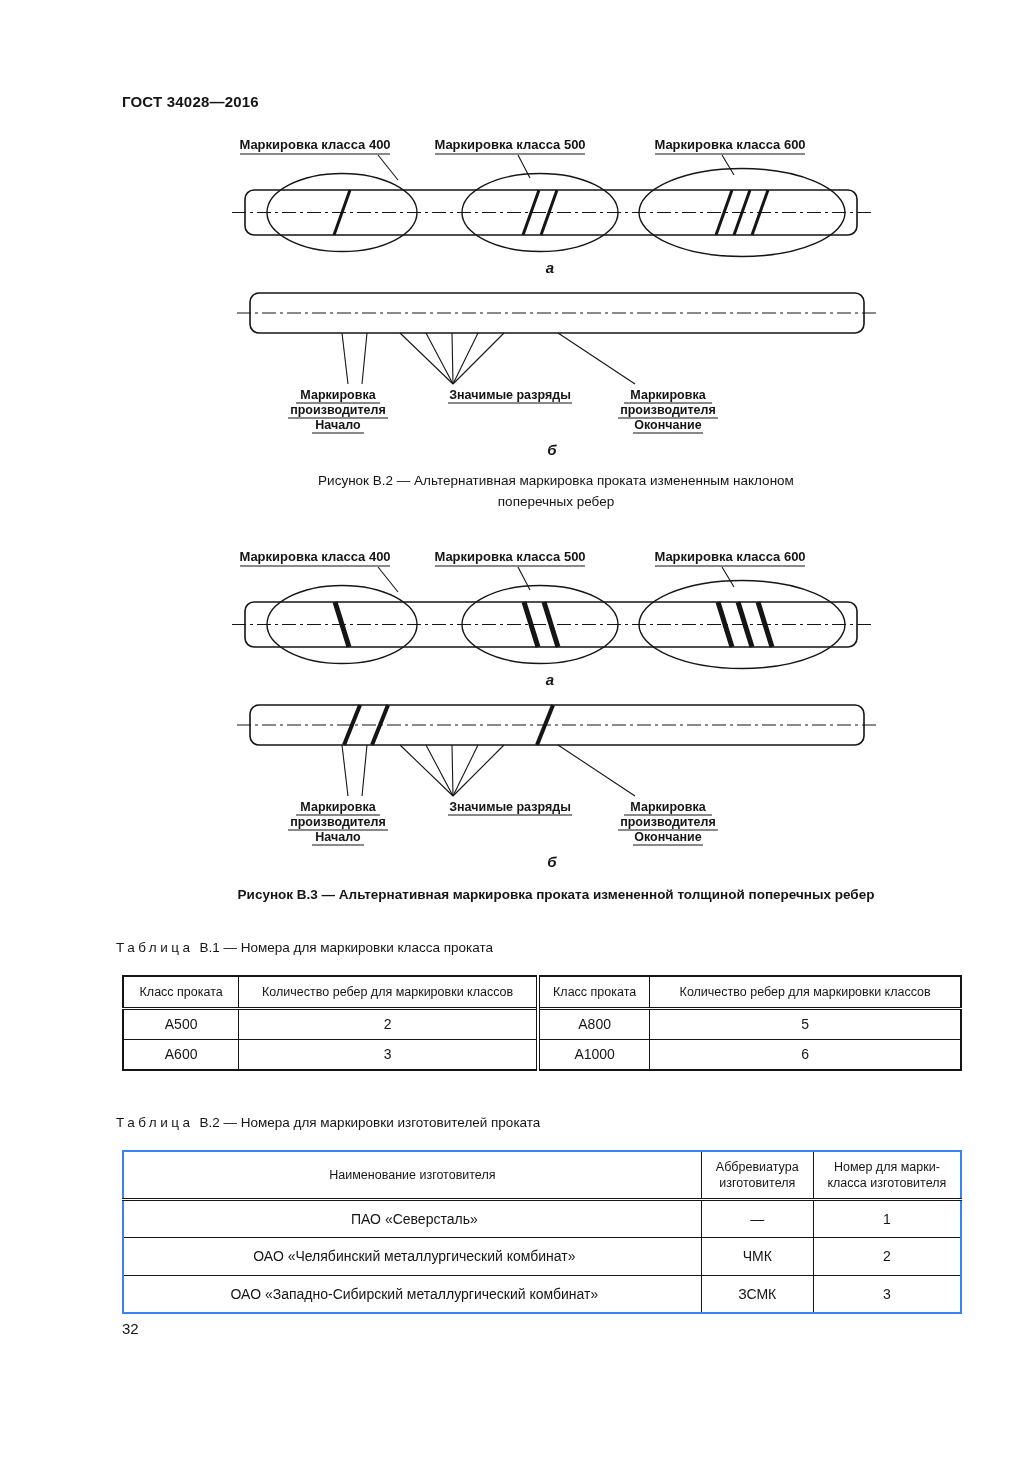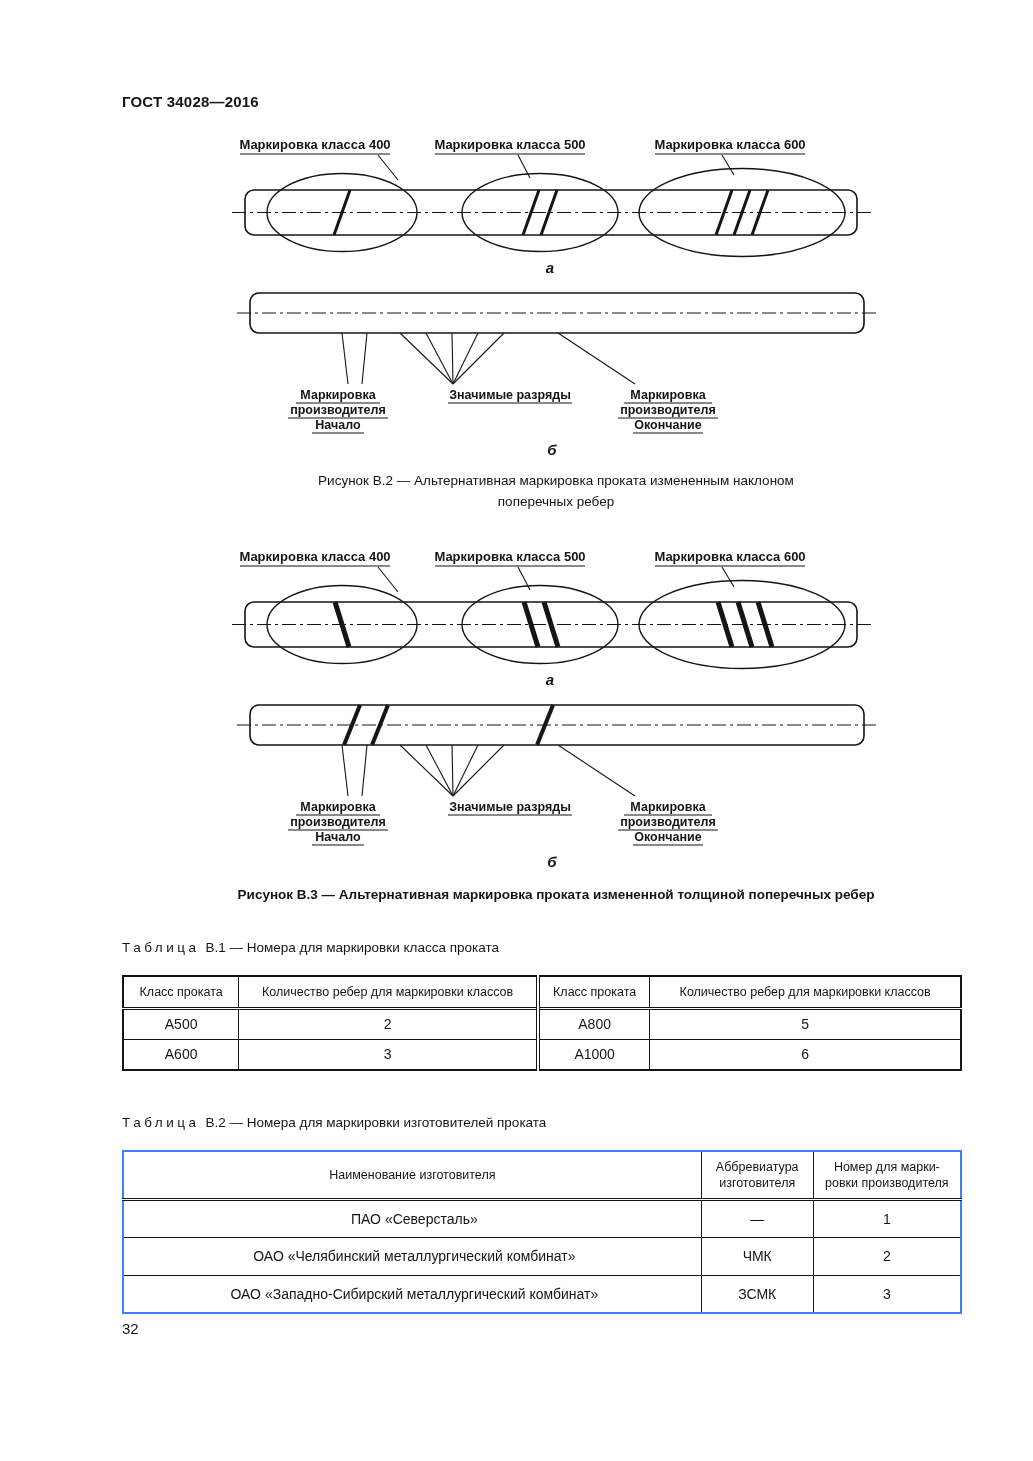--- a/index.html
+++ b/index.html
@@ -23,21 +23,21 @@
   .ld  { stroke:#151515; stroke-width:1.1; }
   .bar { fill:none; stroke:#151515; stroke-width:1.6; }
   .cline { stroke:#151515; stroke-width:1; stroke-dasharray:14 4 3 4; }
   .ell { fill:none; stroke:#151515; stroke-width:1.4; }
   .rib-op { stroke:#151515; stroke-width:3; }
   .rib-th { stroke:#151515; stroke-width:5; }
   .rib-th2{ stroke:#151515; stroke-width:4; }
 
   .caption { left:136px; width:840px; text-align:center; font-size:13.5px; line-height:21px; }
 
-  .tbl-title { left:122px; font-size:13.5px; }
+  .tbl-title { left:116px; font-size:13.5px; }
   .sp { letter-spacing:3.5px; margin-right:6px; }
 
   table { position:absolute; border-collapse:collapse; background:#fff; }
   .t1 { left:122px; top:975px; width:840px; }
   .t1 th, .t1 td { border:1px solid #151515; text-align:center; vertical-align:middle; }
   .t1 th { font-weight:normal; font-size:12.5px; height:32px; padding:2px 6px; border-bottom:3px double #151515; }
   .t1 td { font-size:14px; height:31px; padding:2px 6px; }
   .t1 { border:2px solid #151515; }
   .t1 .dv { border-left:4px double #151515; }
 
@@ -257,21 +257,21 @@
     </colgroup>
   <thead>
     <tr>
       <th>Наименование изготовителя</th>
       <th>
         <span>Аббревиатура</span><br>
         <span>изготовителя</span>
       </th>
       <th>
         <span>Номер для марки-</span><br>
-        <span>ровки производителя</span>
+        <span>класса изготовителя</span>
       </th>
     </tr>
   </thead>
   <tbody>
     <tr>
       <td class="nm">ПАО «Северсталь»</td>
       <td>—</td>
       <td>1</td>
     </tr>
     <tr>

